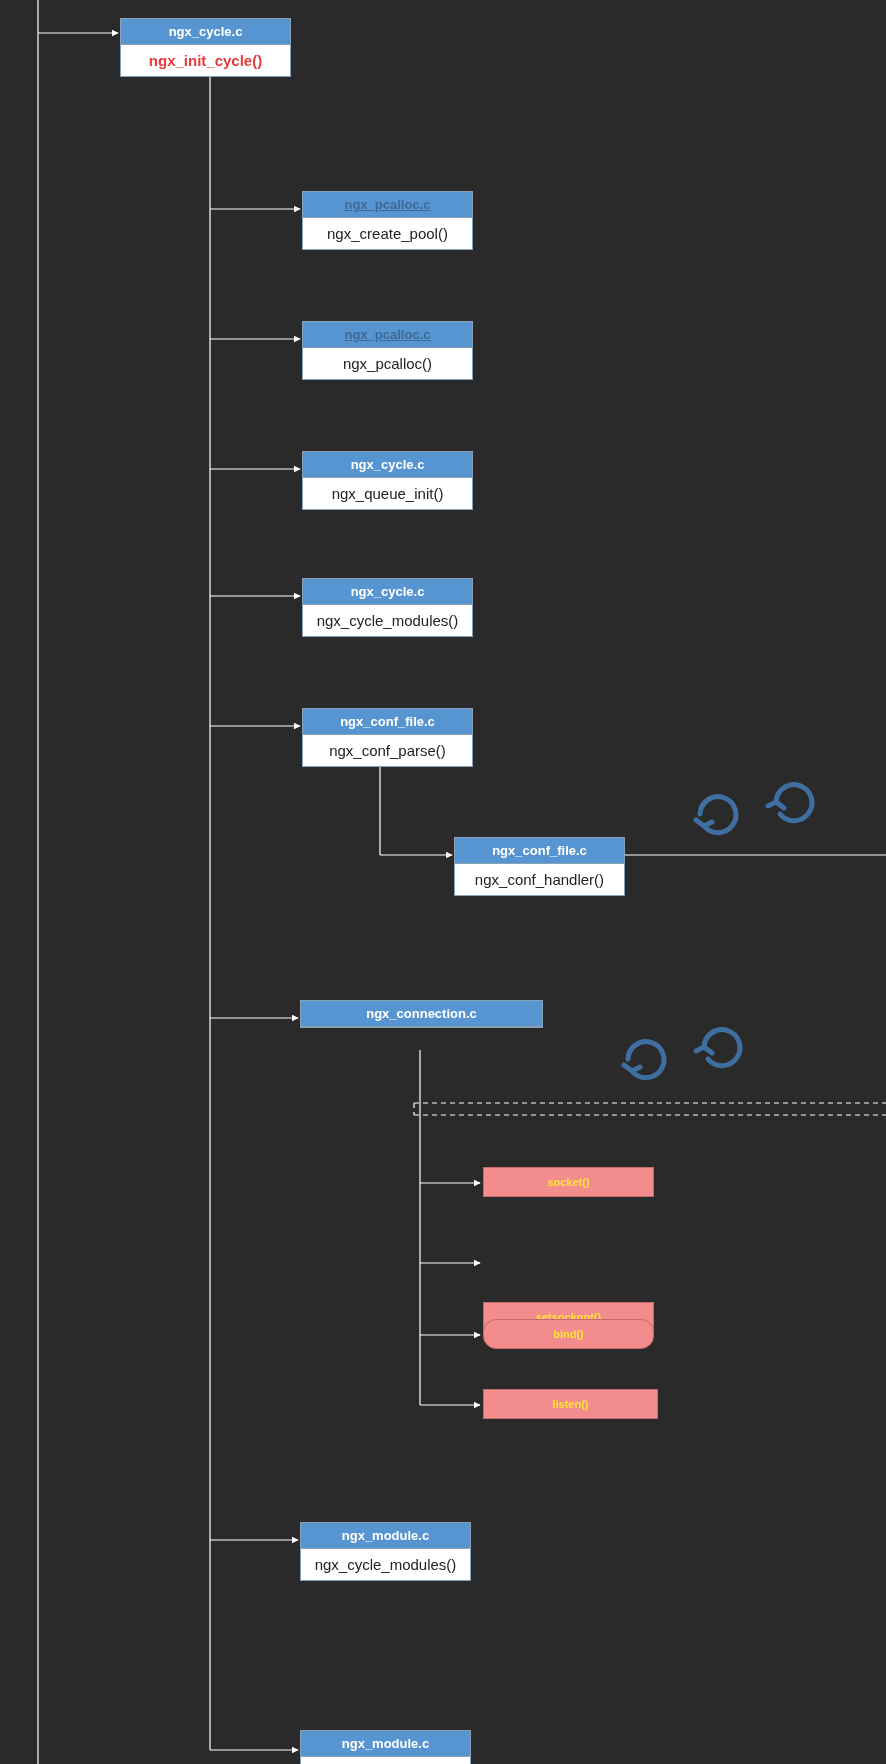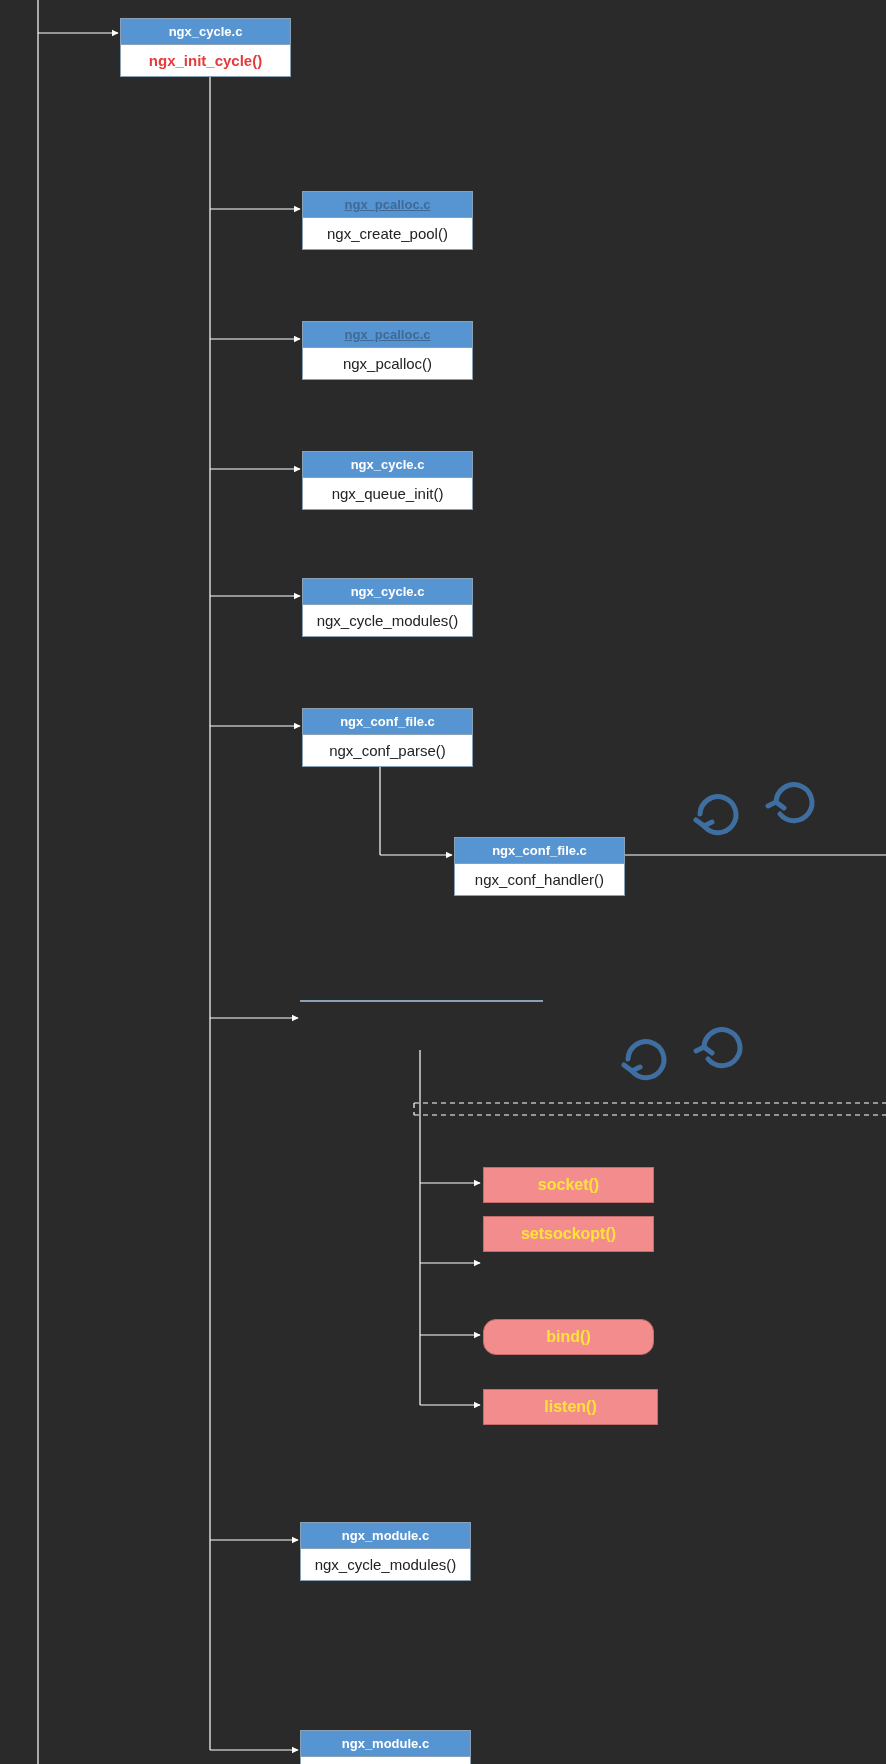--- a/index.html
+++ b/index.html
@@ -46,21 +46,21 @@
     font-weight: bold;
   }
   .leaf {
     position: absolute;
     background: #f38d8d;
     color: #ffe33a;
     font-weight: bold;
     text-align: center;
     padding: 8px 4px;
     border: 1px solid #c56b6b;
-    font-size: 16px;
+    font-size: 11px;
   }
 </style>
 </head>
 <body>
 
 <svg id="canvas" viewBox="0 0 886 1764">
   <defs>
     <marker id="arrow" viewBox="0 0 10 10" refX="9" refY="5" markerWidth="6" markerHeight="6" orient="auto-start-reverse">
       <path d="M 0 0 L 10 5 L 0 10 z" fill="#ffffff"></path>
     </marker>
@@ -147,24 +147,25 @@
   <div class="header">ngx_conf_file.c</div>
   <div class="body">ngx_conf_parse()</div>
 </div>
 
 <div class="node" style="left:454px; top:837px; width:171px;">
   <div class="header">ngx_conf_file.c</div>
   <div class="body">ngx_conf_handler()</div>
 </div>
 
 <div class="node" style="left:300px; top:1000px; width:243px;">
+  <div class="header">ngx_connection.c</div>
 </div>
 
 <div class="leaf" style="left:483px; top:1167px; width:171px;">socket()</div>
-<div class="leaf" style="left:483px; top:1216px; width:171px;">setsockopt()</div>
+<div class="leaf" style="left:483px; top:1302px; width:171px;">setsockopt()</div>
 <div class="leaf" style="left:483px; top:1319px; width:171px;border-radius:13px;">bind()</div>
 <div class="leaf" style="left:483px; top:1389px; width:175px;">listen()</div>
 
 <div class="node" style="left:300px; top:1522px; width:171px;">
   <div class="header">ngx_module.c</div>
   <div class="body">ngx_cycle_modules()</div>
 </div>
 <div class="node" style="left:300px; top:1730px; width:171px;">
   <div class="header">ngx_module.c</div>
   <div class="body">ngx_init_modules()</div>

